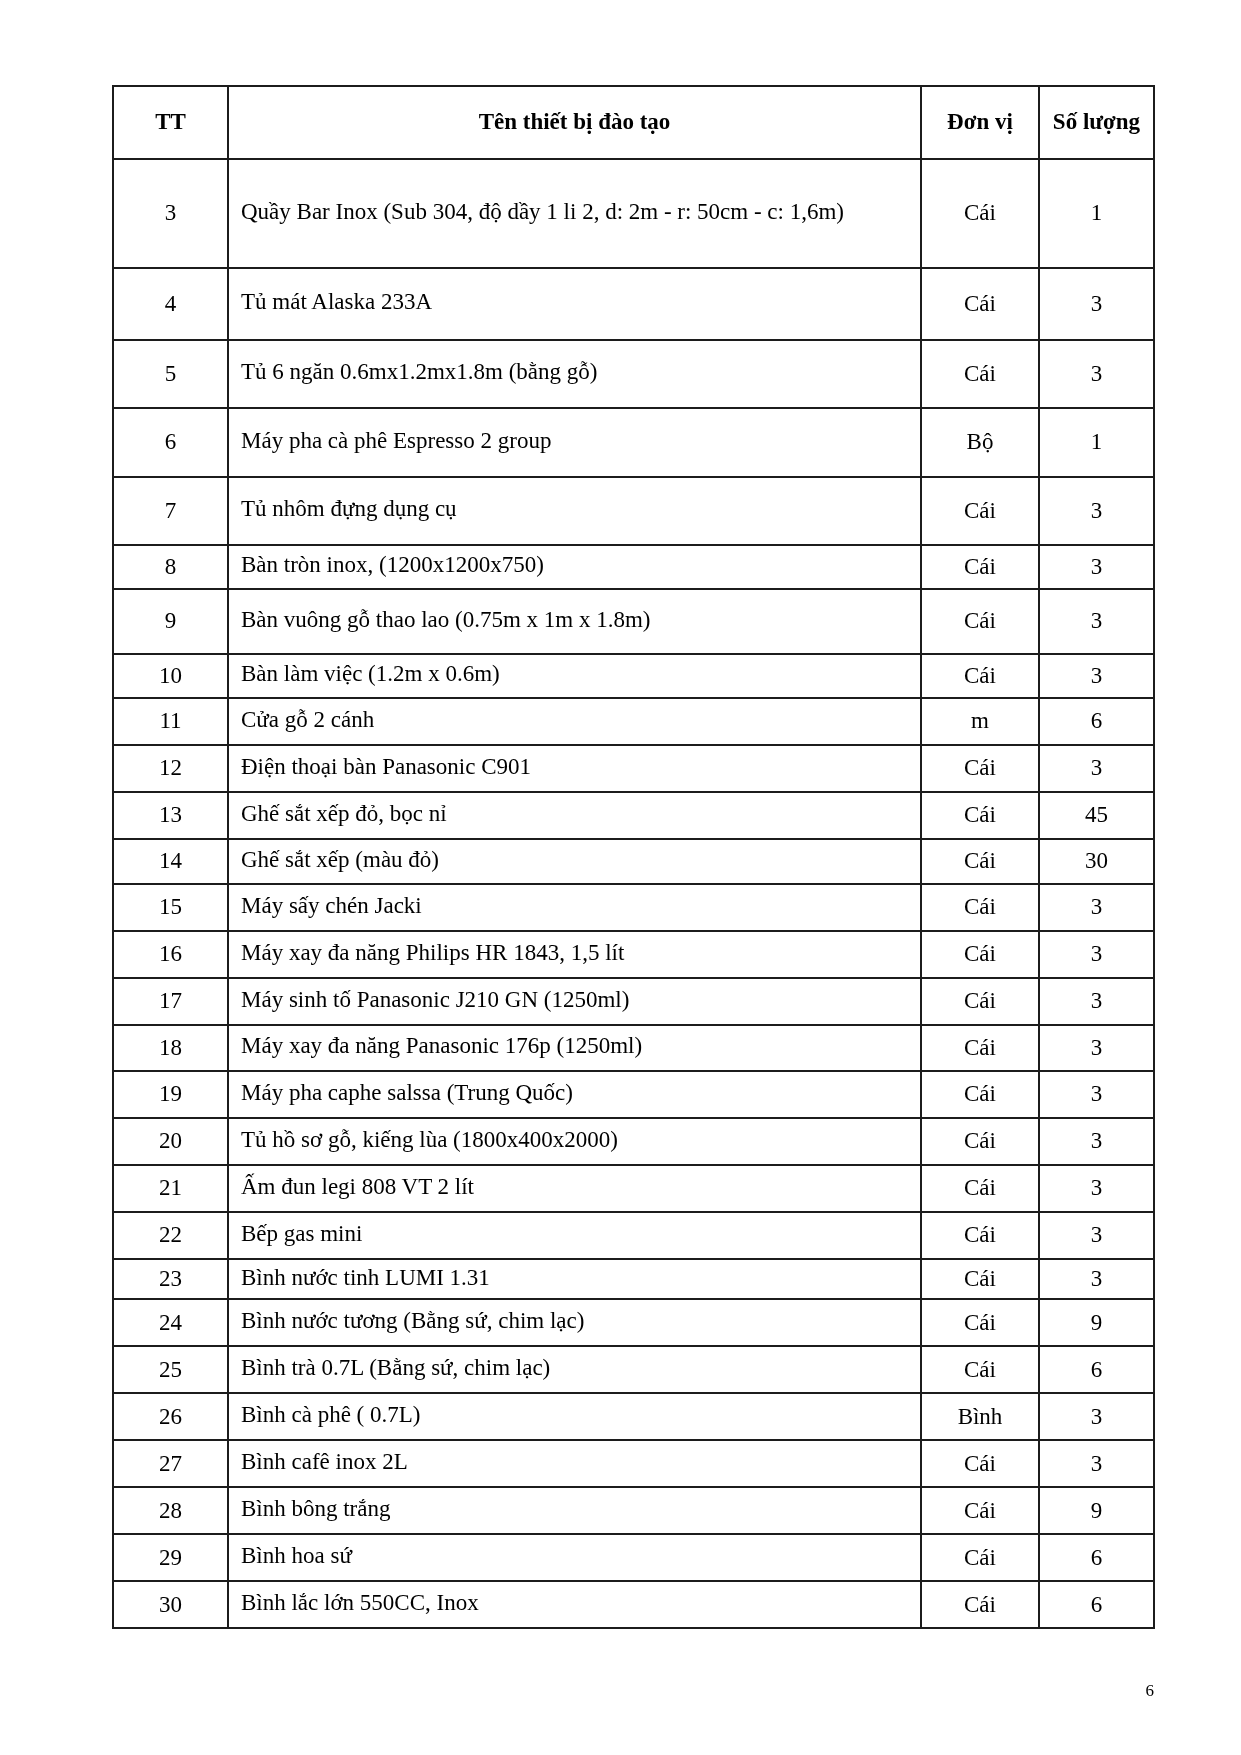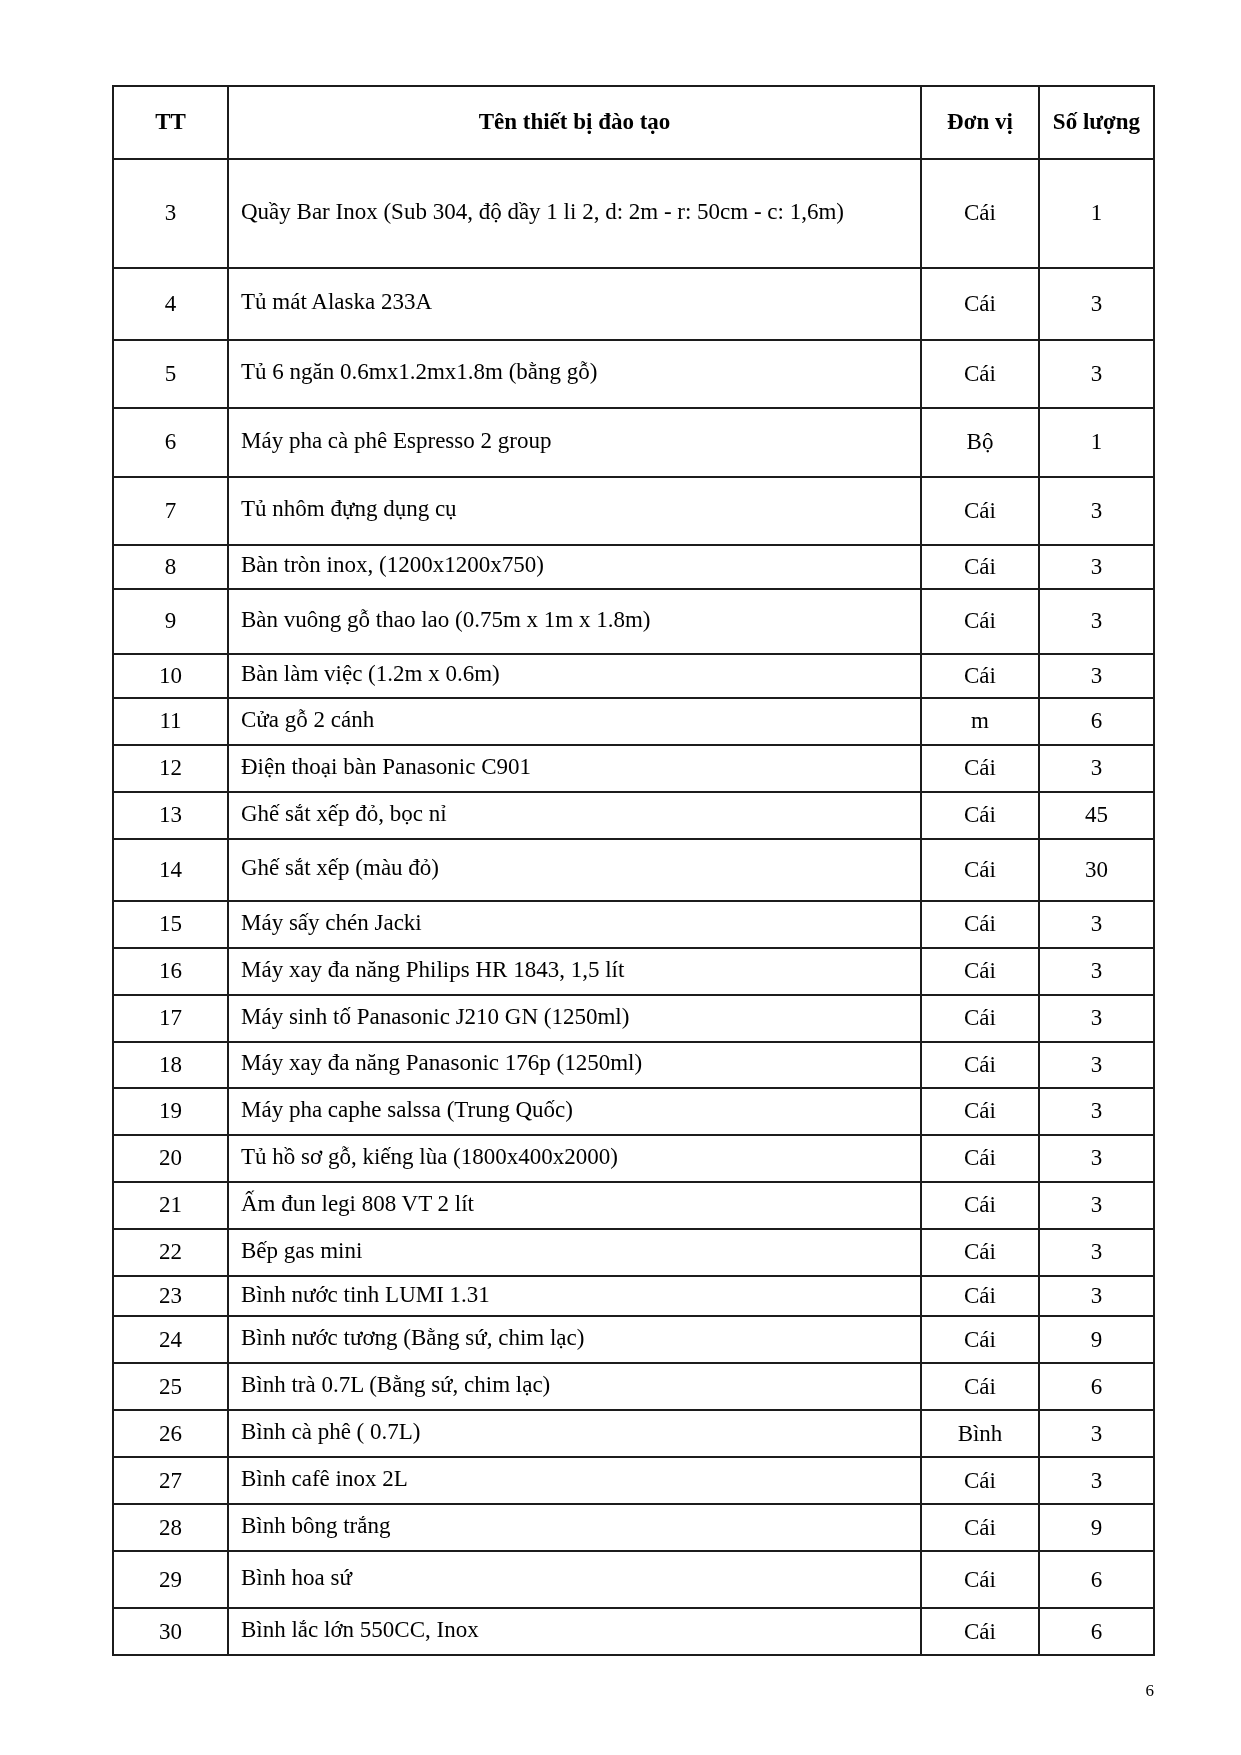--- a/index.html
+++ b/index.html
@@ -150,21 +150,21 @@
           <td class="c-name">Điện thoại bàn Panasonic C901</td>
           <td class="c-unit">Cái</td>
           <td class="c-qty">3</td>
         </tr>
         <tr style="height: 47px;">
           <td class="c-tt">13</td>
           <td class="c-name">Ghế sắt xếp đỏ, bọc nỉ</td>
           <td class="c-unit">Cái</td>
           <td class="c-qty">45</td>
         </tr>
-        <tr style="height: 62px;">
+        <tr style="height: 45px;">
           <td class="c-tt">14</td>
           <td class="c-name">Ghế sắt xếp (màu đỏ)</td>
           <td class="c-unit">Cái</td>
           <td class="c-qty">30</td>
         </tr>
         <tr style="height: 47px;">
           <td class="c-tt">15</td>
           <td class="c-name">Máy sấy chén Jacki</td>
           <td class="c-unit">Cái</td>
           <td class="c-qty">3</td>
@@ -240,21 +240,21 @@
           <td class="c-name">Bình cafê inox 2L</td>
           <td class="c-unit">Cái</td>
           <td class="c-qty">3</td>
         </tr>
         <tr style="height: 47px;">
           <td class="c-tt">28</td>
           <td class="c-name">Bình bông trắng</td>
           <td class="c-unit">Cái</td>
           <td class="c-qty">9</td>
         </tr>
-        <tr style="height: 57px; margin-top: 7px;">
+        <tr style="height: 47px; margin-top: 7px;">
           <td class="c-tt">29</td>
           <td class="c-name">Bình hoa sứ</td>
           <td class="c-unit">Cái</td>
           <td class="c-qty">6</td>
         </tr>
         <tr style="height: 47px;">
           <td class="c-tt">30</td>
           <td class="c-name">Bình lắc lớn 550CC, Inox</td>
           <td class="c-unit">Cái</td>
           <td class="c-qty">6</td>

